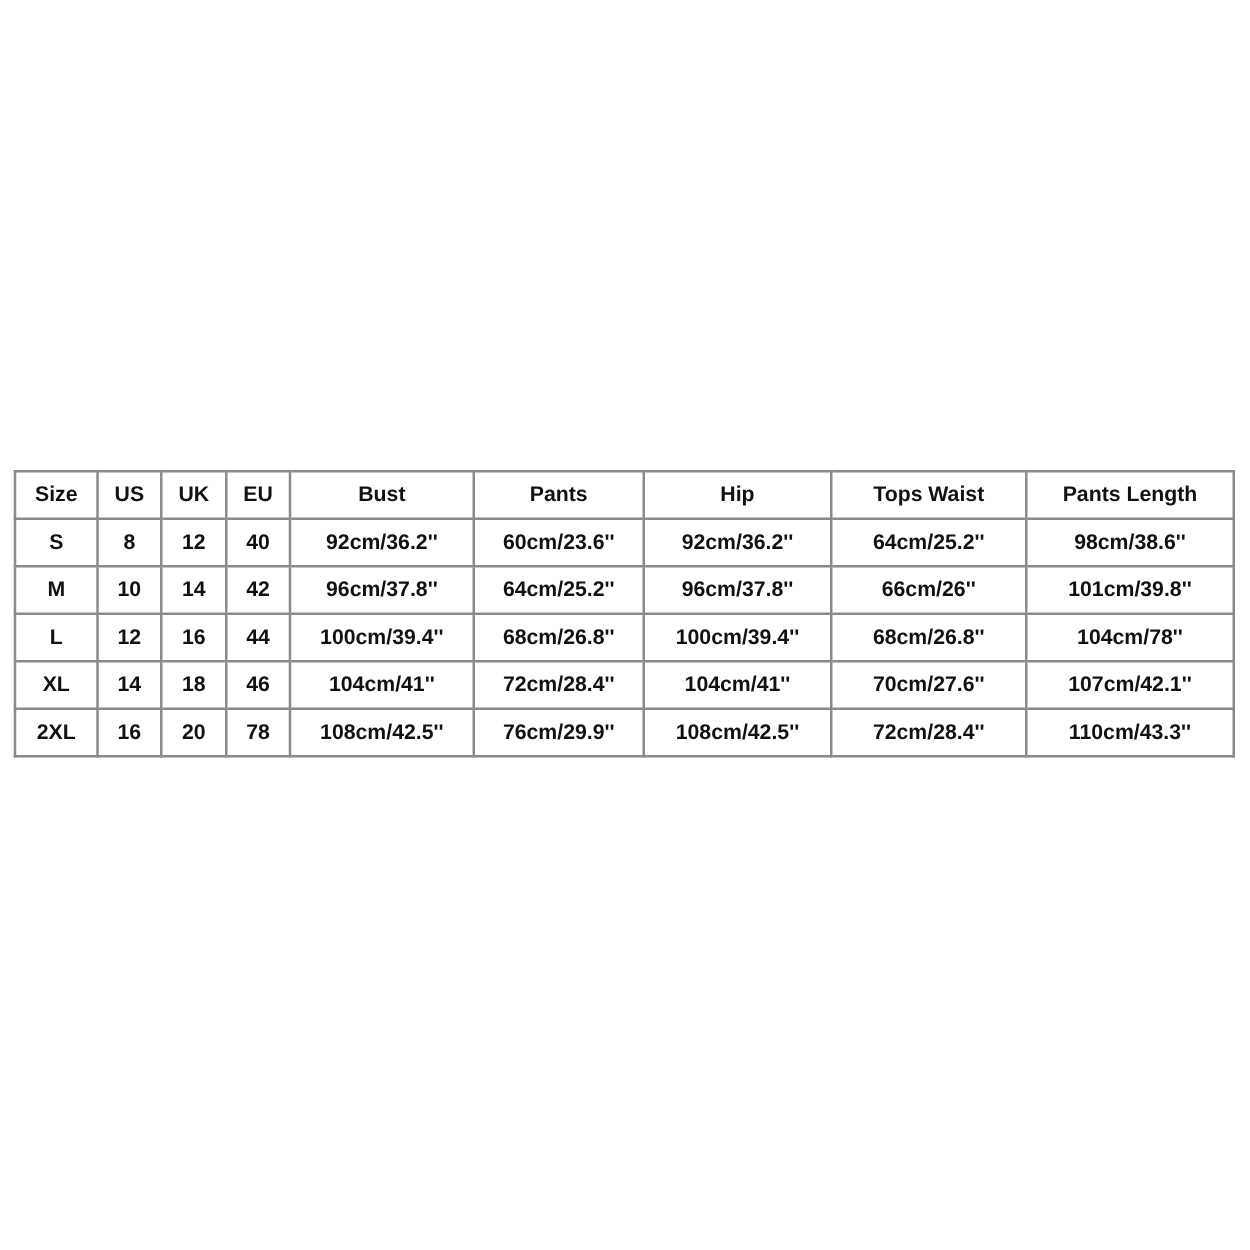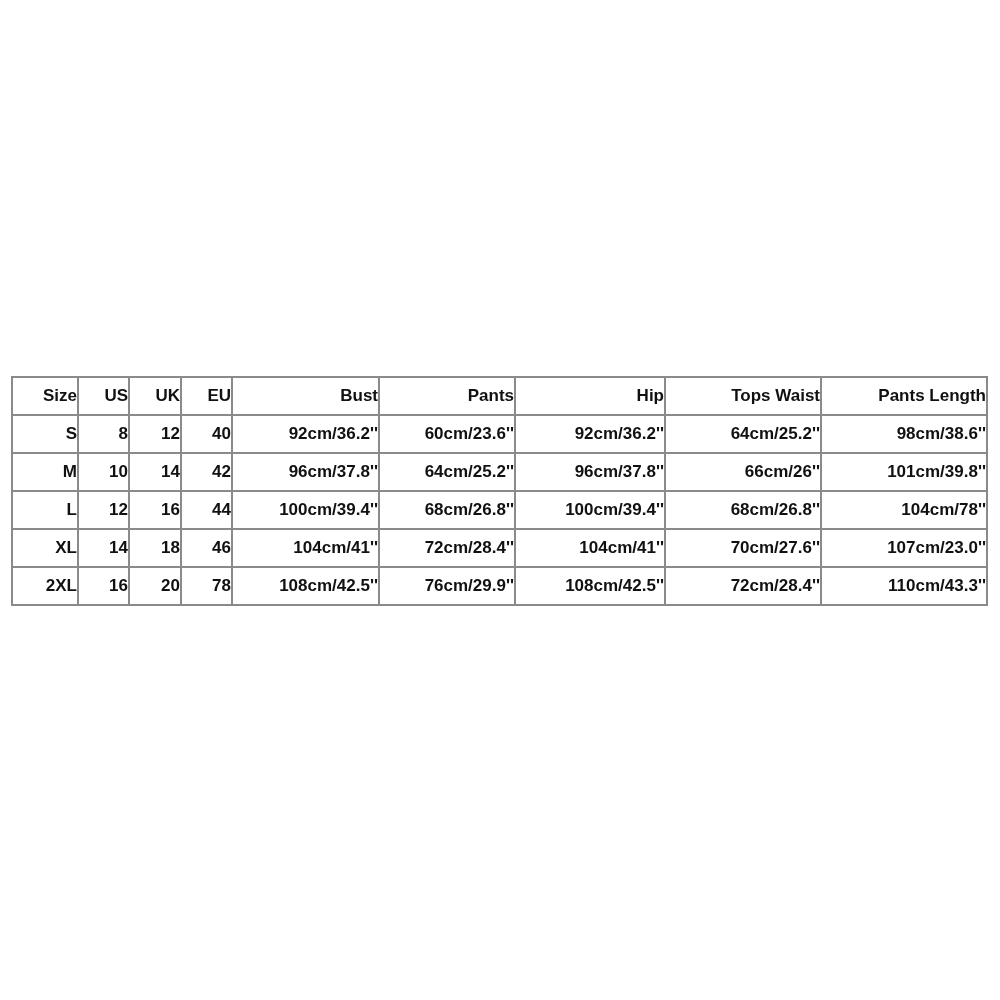--- a/index.html
+++ b/index.html
@@ -10,21 +10,21 @@
       top: 376px;
       border-collapse: collapse;
       font-family: "Liberation Sans", sans-serif;
       font-weight: bold;
       font-size: 17px;
       color: #111111;
       table-layout: fixed;
     }
     table.size-chart th, table.size-chart td {
       border: 2px solid #8a8a8a;
-      text-align: right;
+      text-align: center;
       vertical-align: middle;
       height: 36px;
       padding: 0;
       white-space: nowrap;
     }
     table.size-chart th { font-weight: bold; }
   </style>
 </head>
 <body>
 
@@ -89,21 +89,21 @@
     </tr>
     <tr>
       <td>XL</td>
       <td>14</td>
       <td>18</td>
       <td>46</td>
       <td>104cm/41''</td>
       <td>72cm/28.4''</td>
       <td>104cm/41''</td>
       <td>70cm/27.6''</td>
-      <td>107cm/23.0''</td>
+      <td>107cm/42.1''</td>
     </tr>
     <tr>
       <td>2XL</td>
       <td>16</td>
       <td>20</td>
       <td>78</td>
       <td>108cm/42.5''</td>
       <td>76cm/29.9''</td>
       <td>108cm/42.5''</td>
       <td>72cm/28.4''</td>

